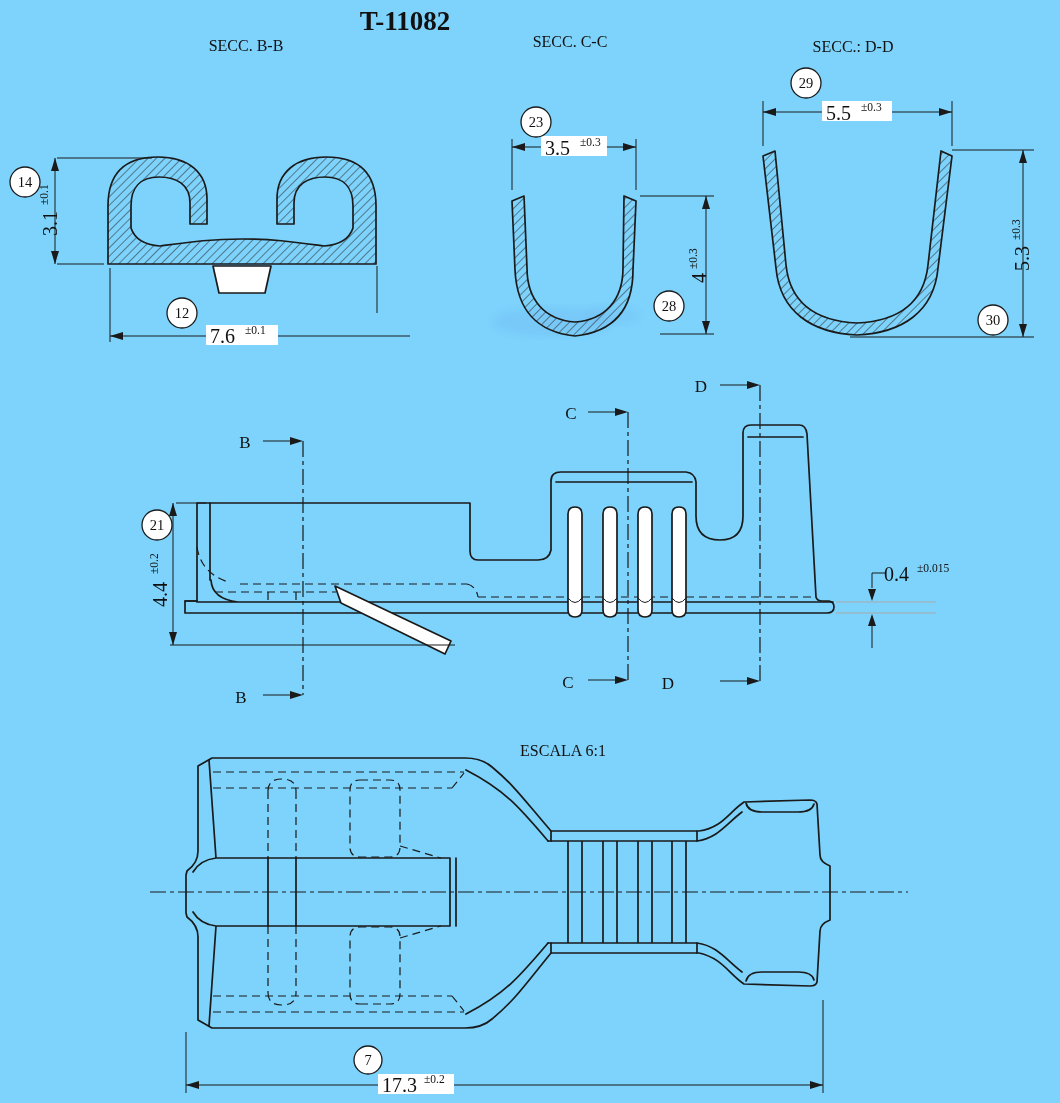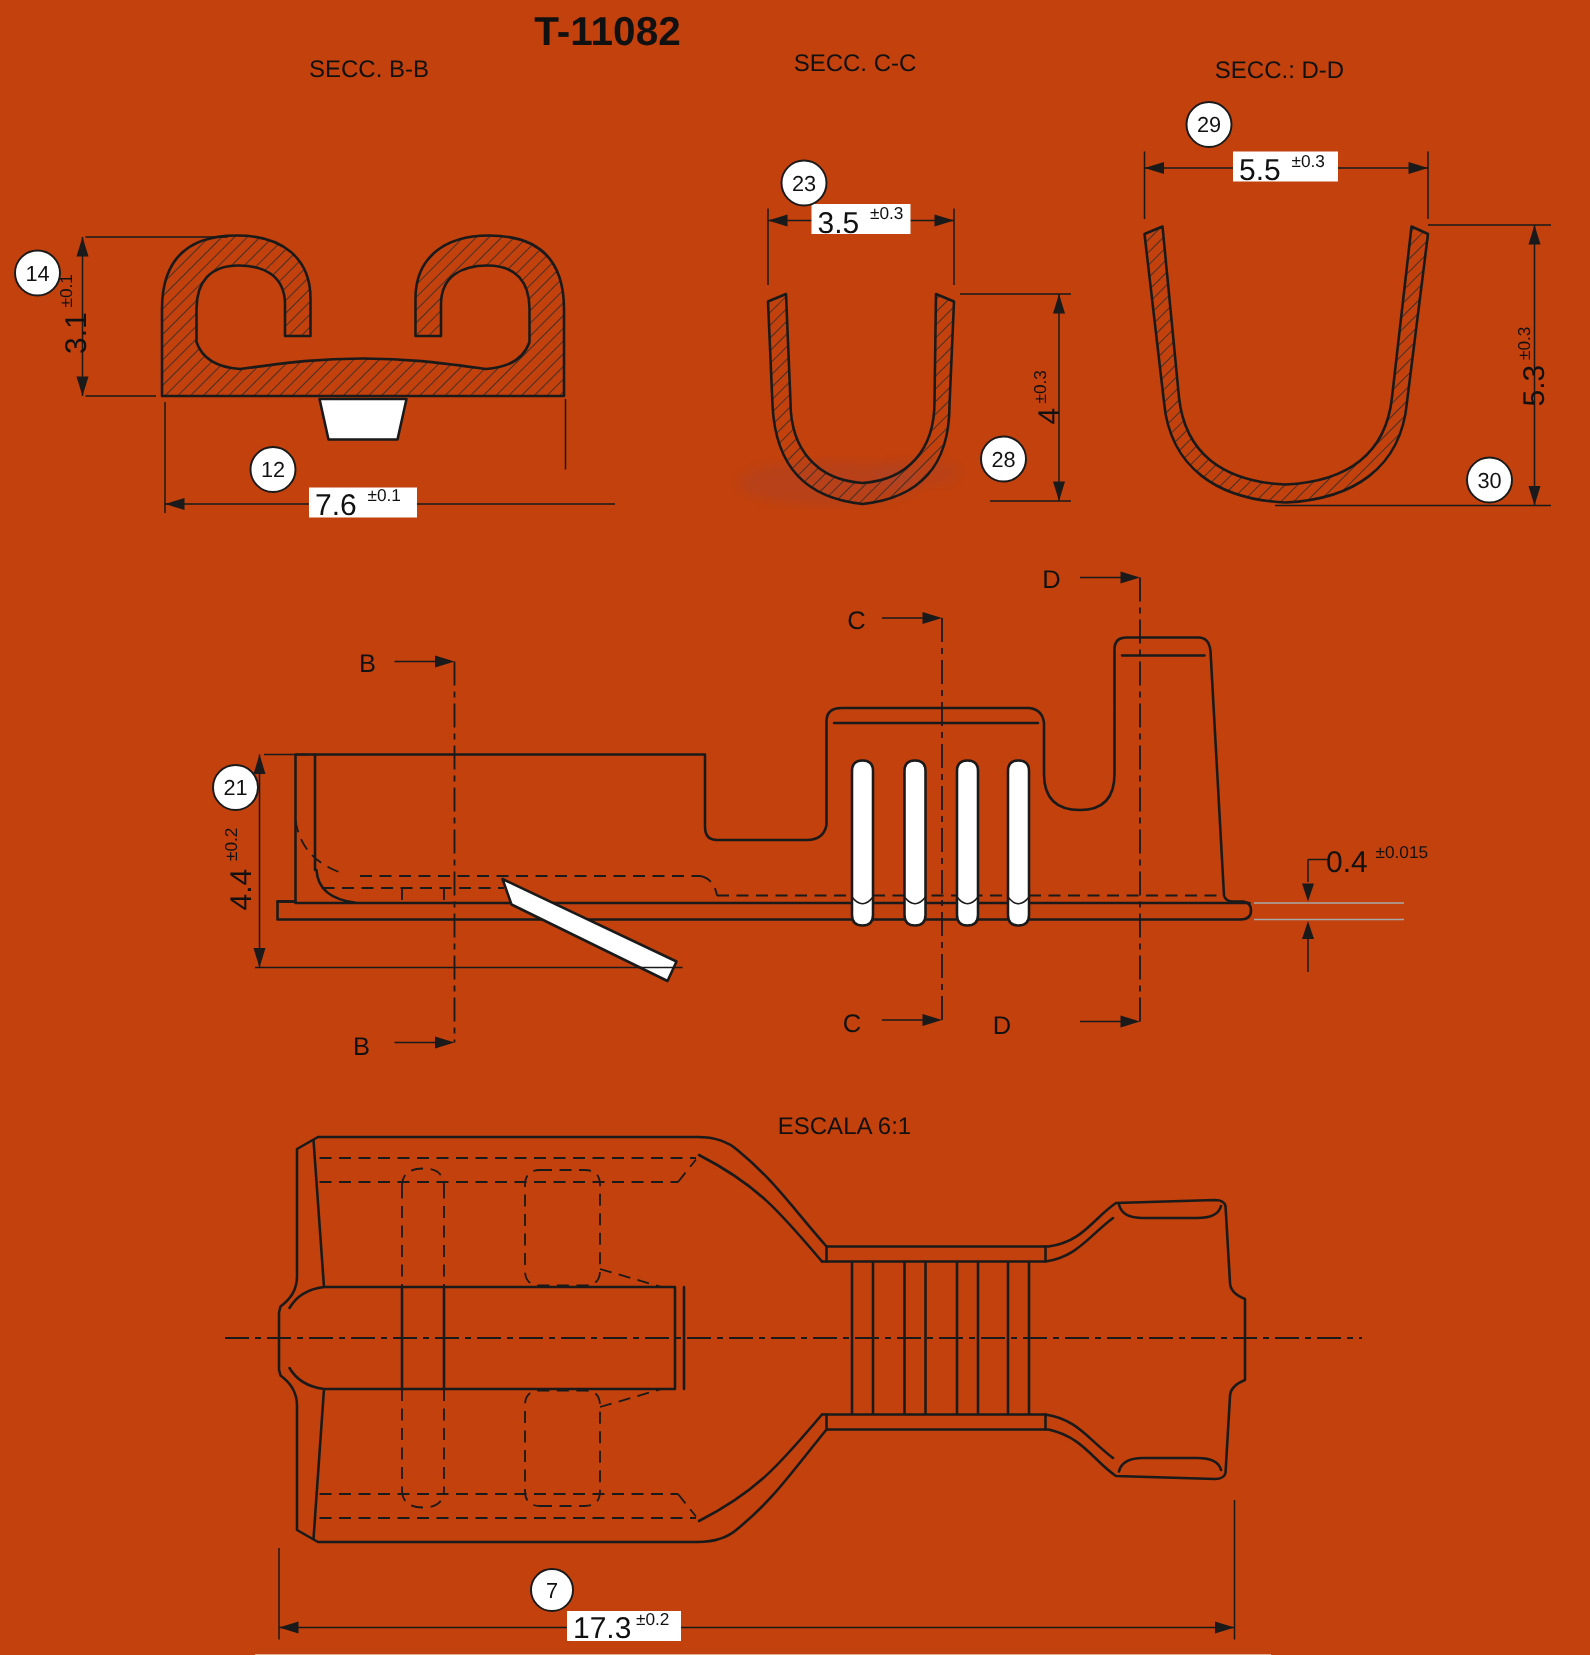--- a/index.html
+++ b/index.html
@@ -1,17 +1,17 @@
 <!DOCTYPE html>
 <html><head>
 <meta charset="utf-8">
 <style>
   html,body{margin:0;padding:0;background:#ffffff;}
-  .page{position:relative;width:1060px;height:1103px;background:#c2410c;overflow:hidden;
-        font-family:Liberation Sans, sans-serif;}
+  .page{position:relative;width:1060px;height:1103px;background:#7dd3fc;overflow:hidden;
+        font-family:Liberation Serif, serif;}
   svg{position:absolute;left:0;top:0;}
   svg text{fill:#111;}
   .t-title{font-size:27px;font-weight:bold;}
   .t-label{font-size:16px;}
   .t-dim{font-size:20px;}
   .t-tol{font-size:11.5px;}
   .t-balloon{font-size:14.5px;}
   .t-cut{font-size:17px;}
   .ln{stroke:#1a1a1a;stroke-width:1.7;fill:none;stroke-linecap:round;stroke-linejoin:round;}
   .ln-thin{stroke:#1a1a1a;stroke-width:1;fill:none;}

